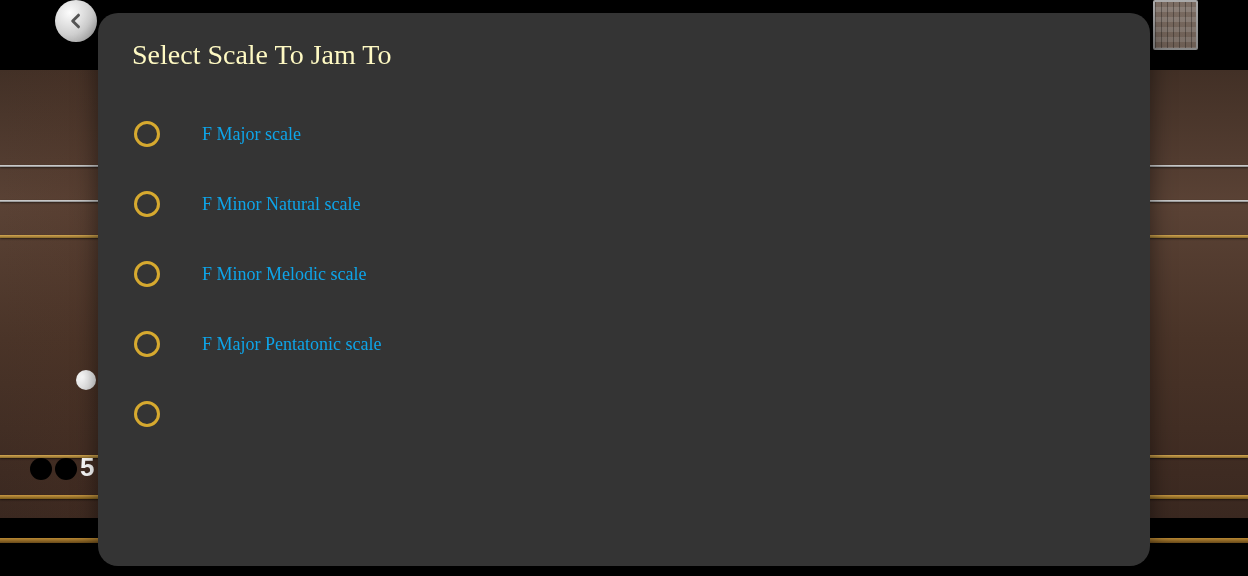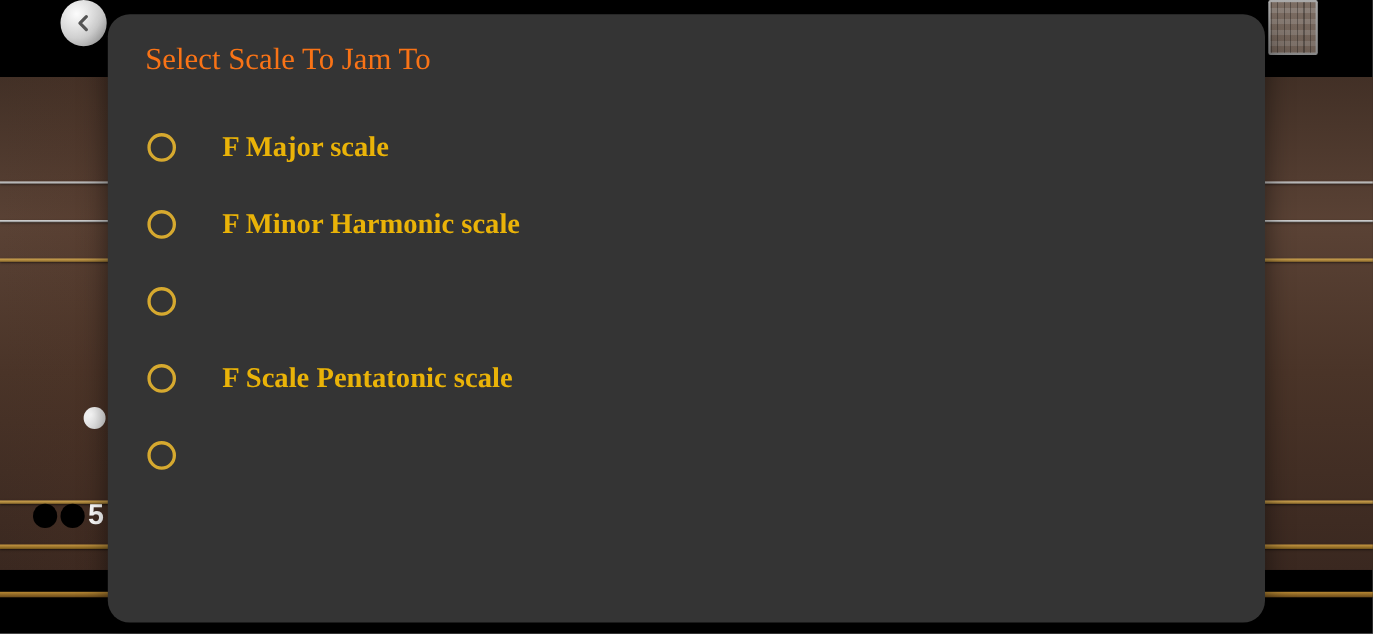--- a/index.html
+++ b/index.html
@@ -123,21 +123,21 @@
       right: 98px;
       bottom: 10px;
       background: #343434;
       border-radius: 20px;
       padding: 26px 34px 0 34px;
       box-shadow: 0 8px 24px rgba(0,0,0,0.5);
       overflow: hidden;
     }
     
     .dialog-title {
-      color: #f97316;
+      color: #fef9c3;
       font-size: 28px;
       font-weight: 500;
       margin-bottom: 28px;
     }
     
     .options {
       display: flex;
       flex-direction: column;
       gap: 0;
     }
@@ -166,23 +166,22 @@
       top: 50%;
       left: 50%;
       transform: translate(-50%, -50%);
       width: 13px;
       height: 13px;
       border-radius: 50%;
       background: #d6a92f;
     }
     
     .option-label {
-      color: #eab308;
-      font-size: 26px;
-      font-weight: bold;
+      color: #0ea5e9;
+      font-size: 18px;
     }
   </style>
 </head>
 <body>
 
 <div class="bg">
 
   <div class="fretboard">
     <div class="wood-section"></div>
     <div class="string s1"></div>
@@ -207,28 +206,29 @@
 
   <div class="dialog">
     <div class="dialog-title">Select Scale To Jam To</div>
     <div class="options">
       <div class="option">
         <div class="radio"></div>
         <div class="option-label">F Major scale</div>
       </div>
       <div class="option">
         <div class="radio"></div>
-        <div class="option-label">F Minor Harmonic scale</div>
-      </div>
-      <div class="option">
-        <div class="radio"></div>
-      </div>
-      <div class="option">
-        <div class="radio"></div>
-        <div class="option-label">F Scale Pentatonic scale</div>
+        <div class="option-label">F Minor Natural scale</div>
+      </div>
+      <div class="option">
+        <div class="radio"></div>
+        <div class="option-label">F Minor Melodic scale</div>
+      </div>
+      <div class="option">
+        <div class="radio"></div>
+        <div class="option-label">F Major Pentatonic scale</div>
       </div>
       <div class="option">
         <div class="radio"></div>
       </div>
     </div>
   </div>
 
 </div>
 
 </body></html>

